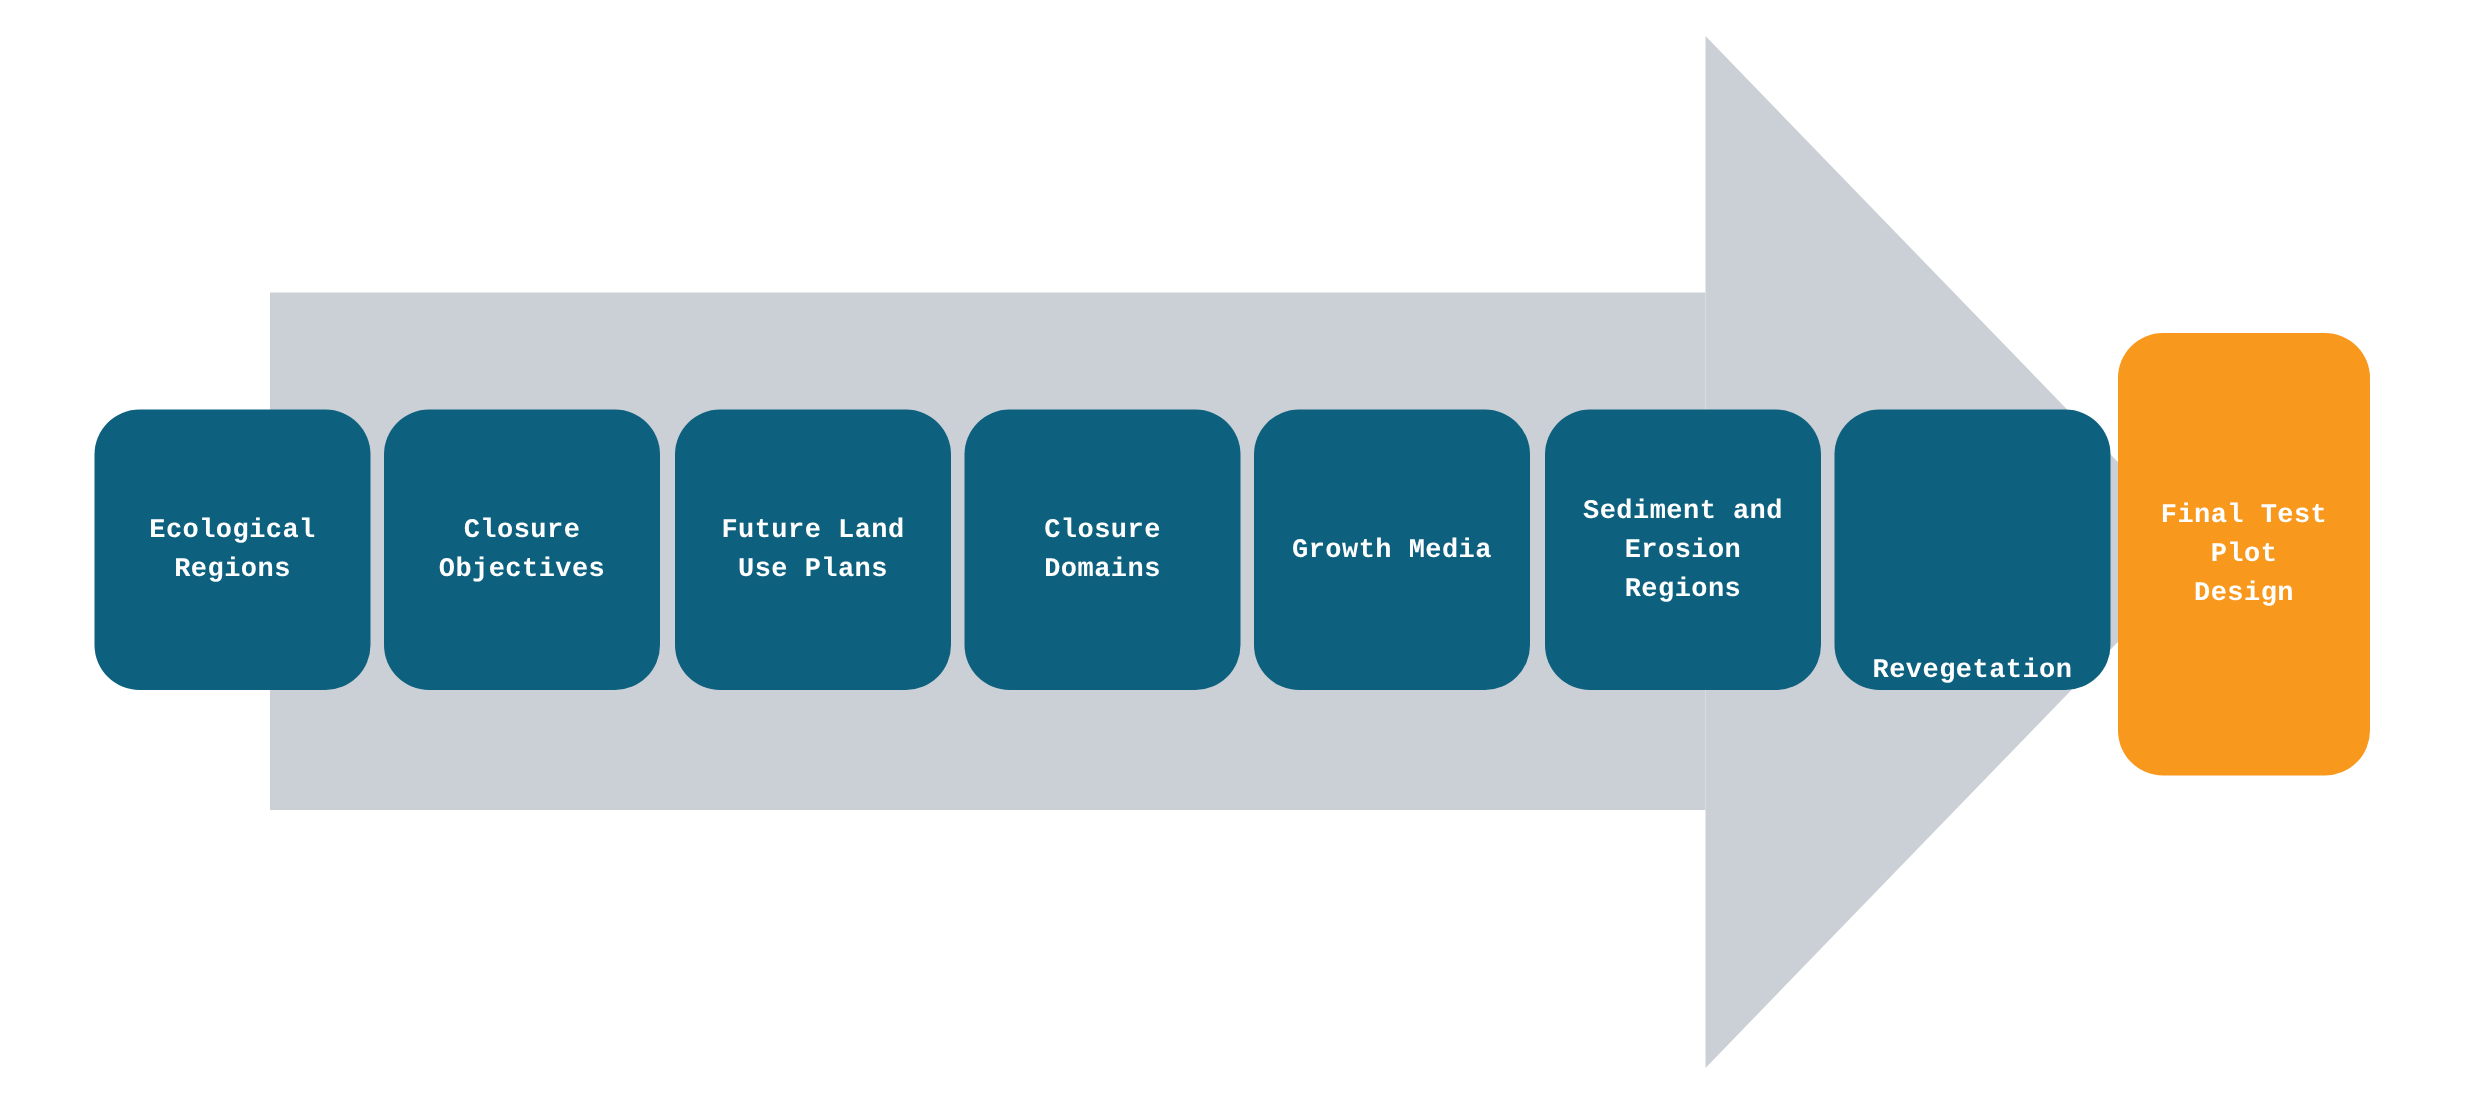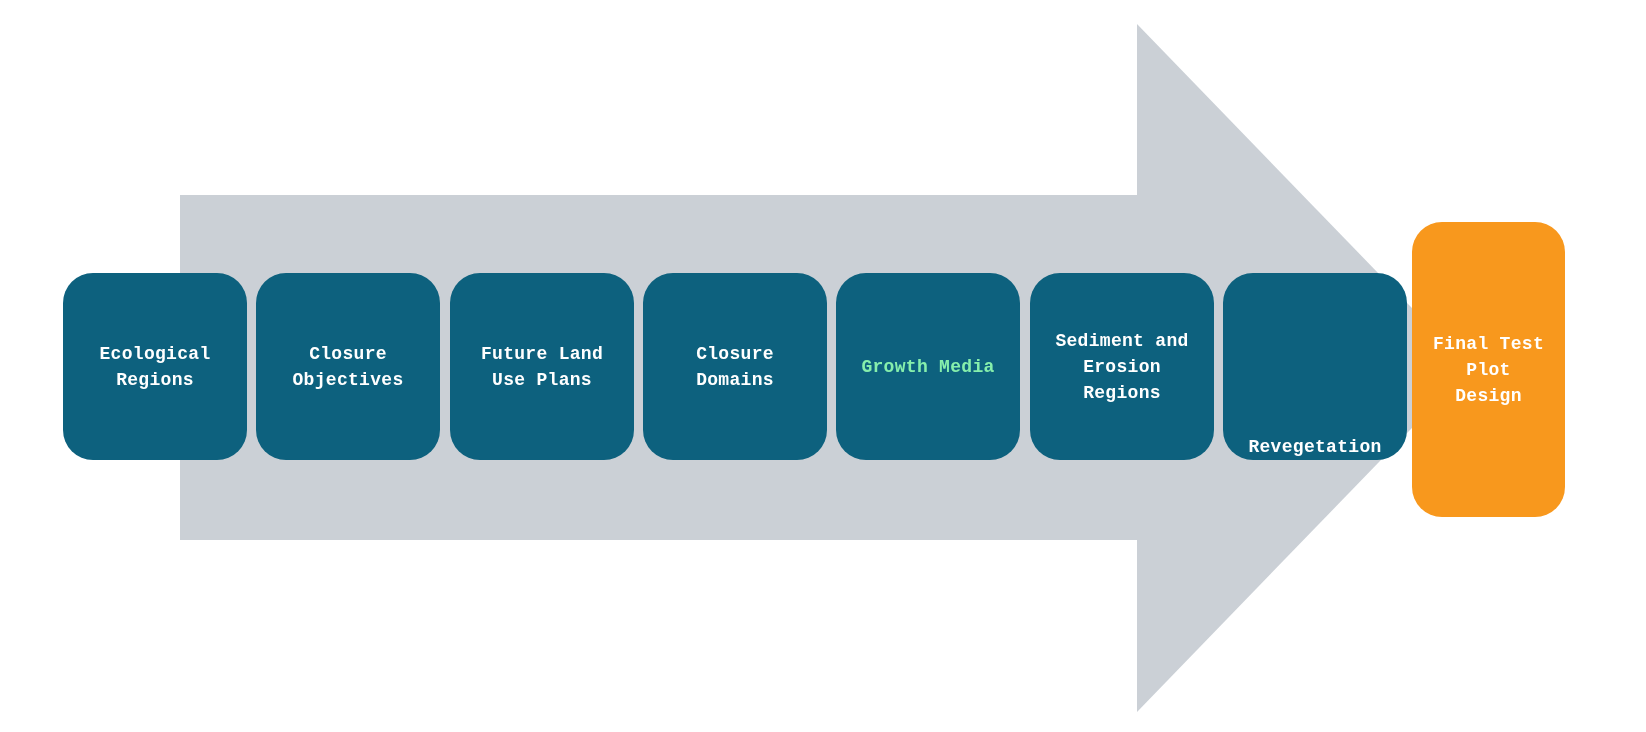--- a/index.html
+++ b/index.html
@@ -55,21 +55,21 @@
   .pos-1 { left: 63px; }
   .pos-2 { left: 256px; }
   .pos-3 { left: 450px; }
   .pos-4 { left: 643px; }
   .pos-5 { left: 836px; }
   .pos-6 { left: 1030px; }
   .pos-7 { left: 1223px; align-items: flex-end; }
   .step.final {
     left: 1412px;
     top: 222px;
-    width: 153px;
+    width: 168px;
     height: 295px;
   }
 </style>
 </head>
 <body>
 
 <div class="canvas">
 
   <div class="arrow-shaft" style="background-color: rgb(203, 208, 214);"></div>
   <div class="arrow-head" style="border-left-color: rgb(203, 208, 214);"></div>
@@ -88,21 +88,21 @@
     <span class="step-label" style="color: rgb(255, 255, 255);">Future Land
 Use Plans</span>
   </div>
 
   <div class="step pos-4" style="background-color: rgb(13, 97, 126);">
     <span class="step-label" style="color: rgb(255, 255, 255);">Closure
 Domains</span>
   </div>
 
   <div class="step pos-5" style="background-color: rgb(13, 97, 126);">
-    <span class="step-label" style="color: #86efac;">Growth Media</span>
+    <span class="step-label" style="color: #ffffff;">Growth Media</span>
   </div>
 
   <div class="step pos-6" style="background-color: rgb(13, 97, 126);">
     <span class="step-label" style="color: rgb(255, 255, 255);">Sediment and
 Erosion
 Regions</span>
   </div>
 
   <div class="step pos-7" style="background-color: rgb(13, 97, 126);">
     <span class="step-label" style="color: rgb(255, 255, 255);">Revegetation</span>

